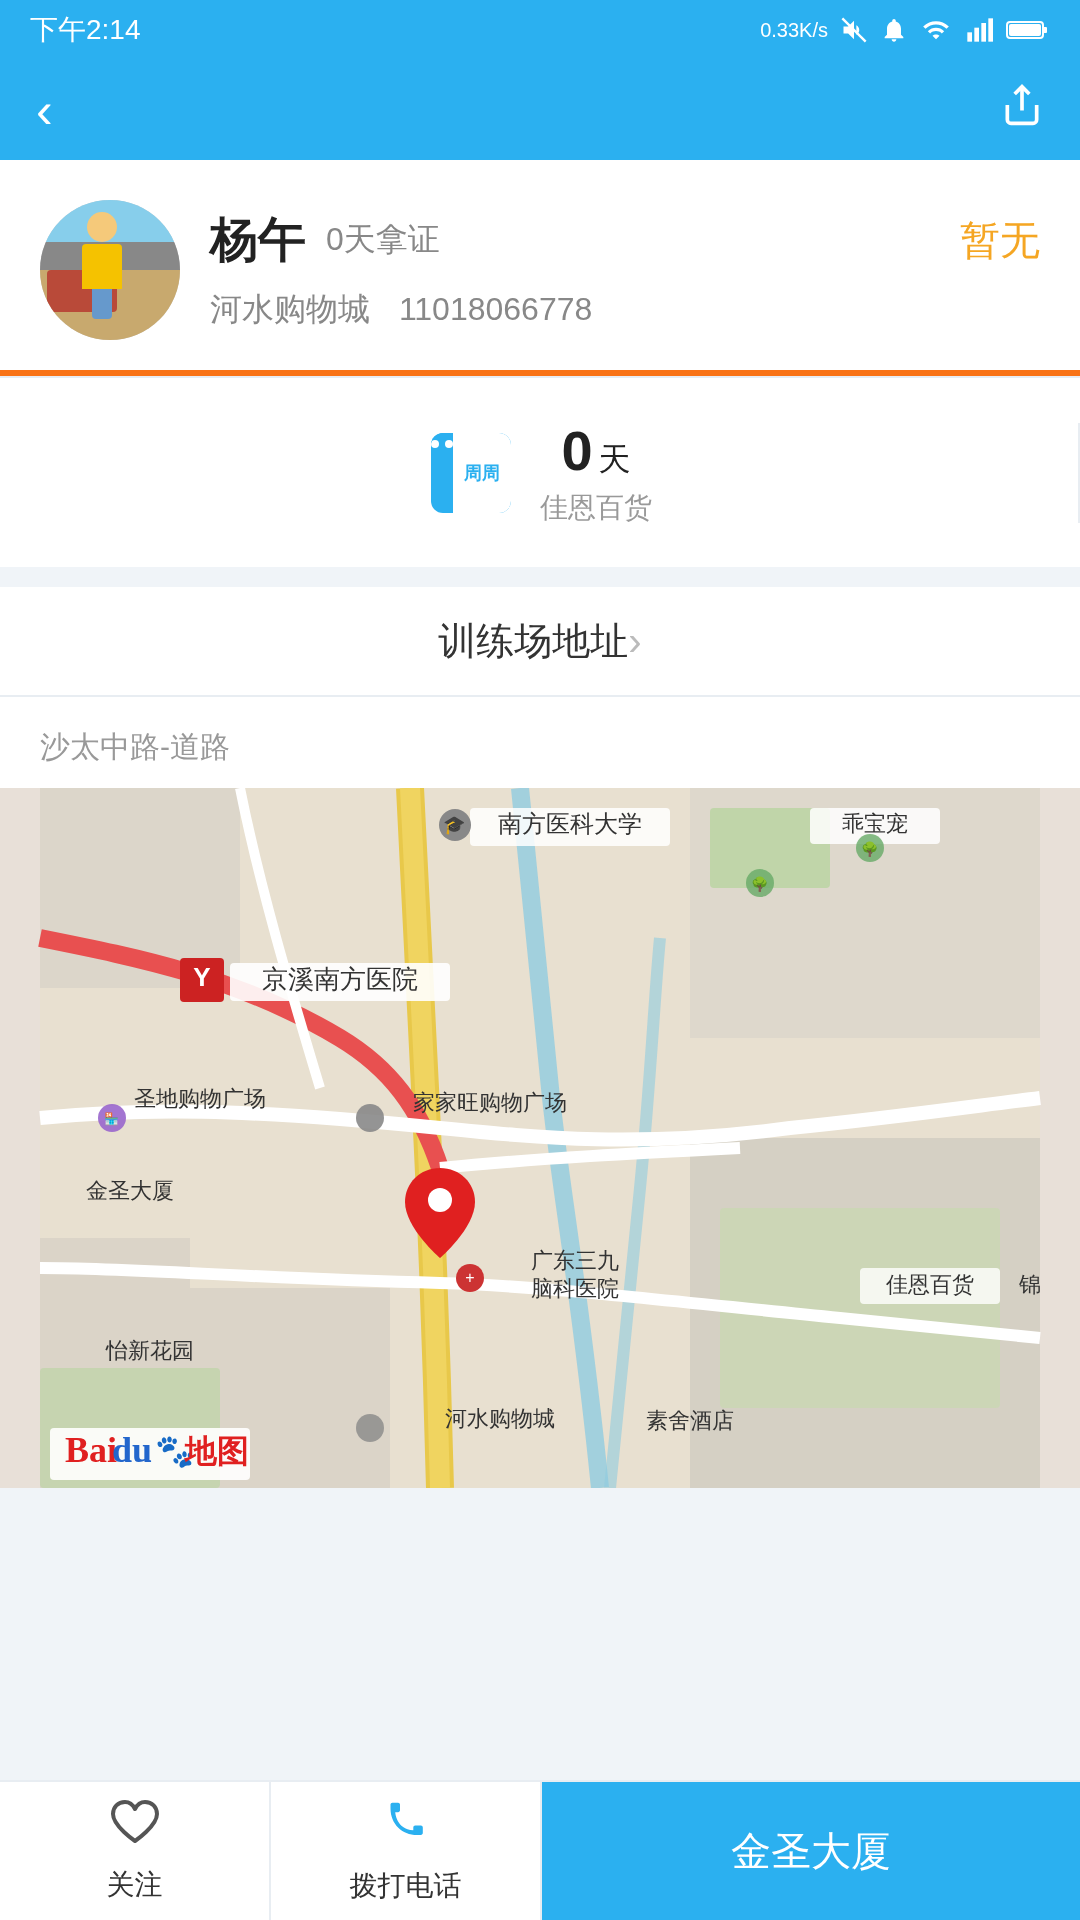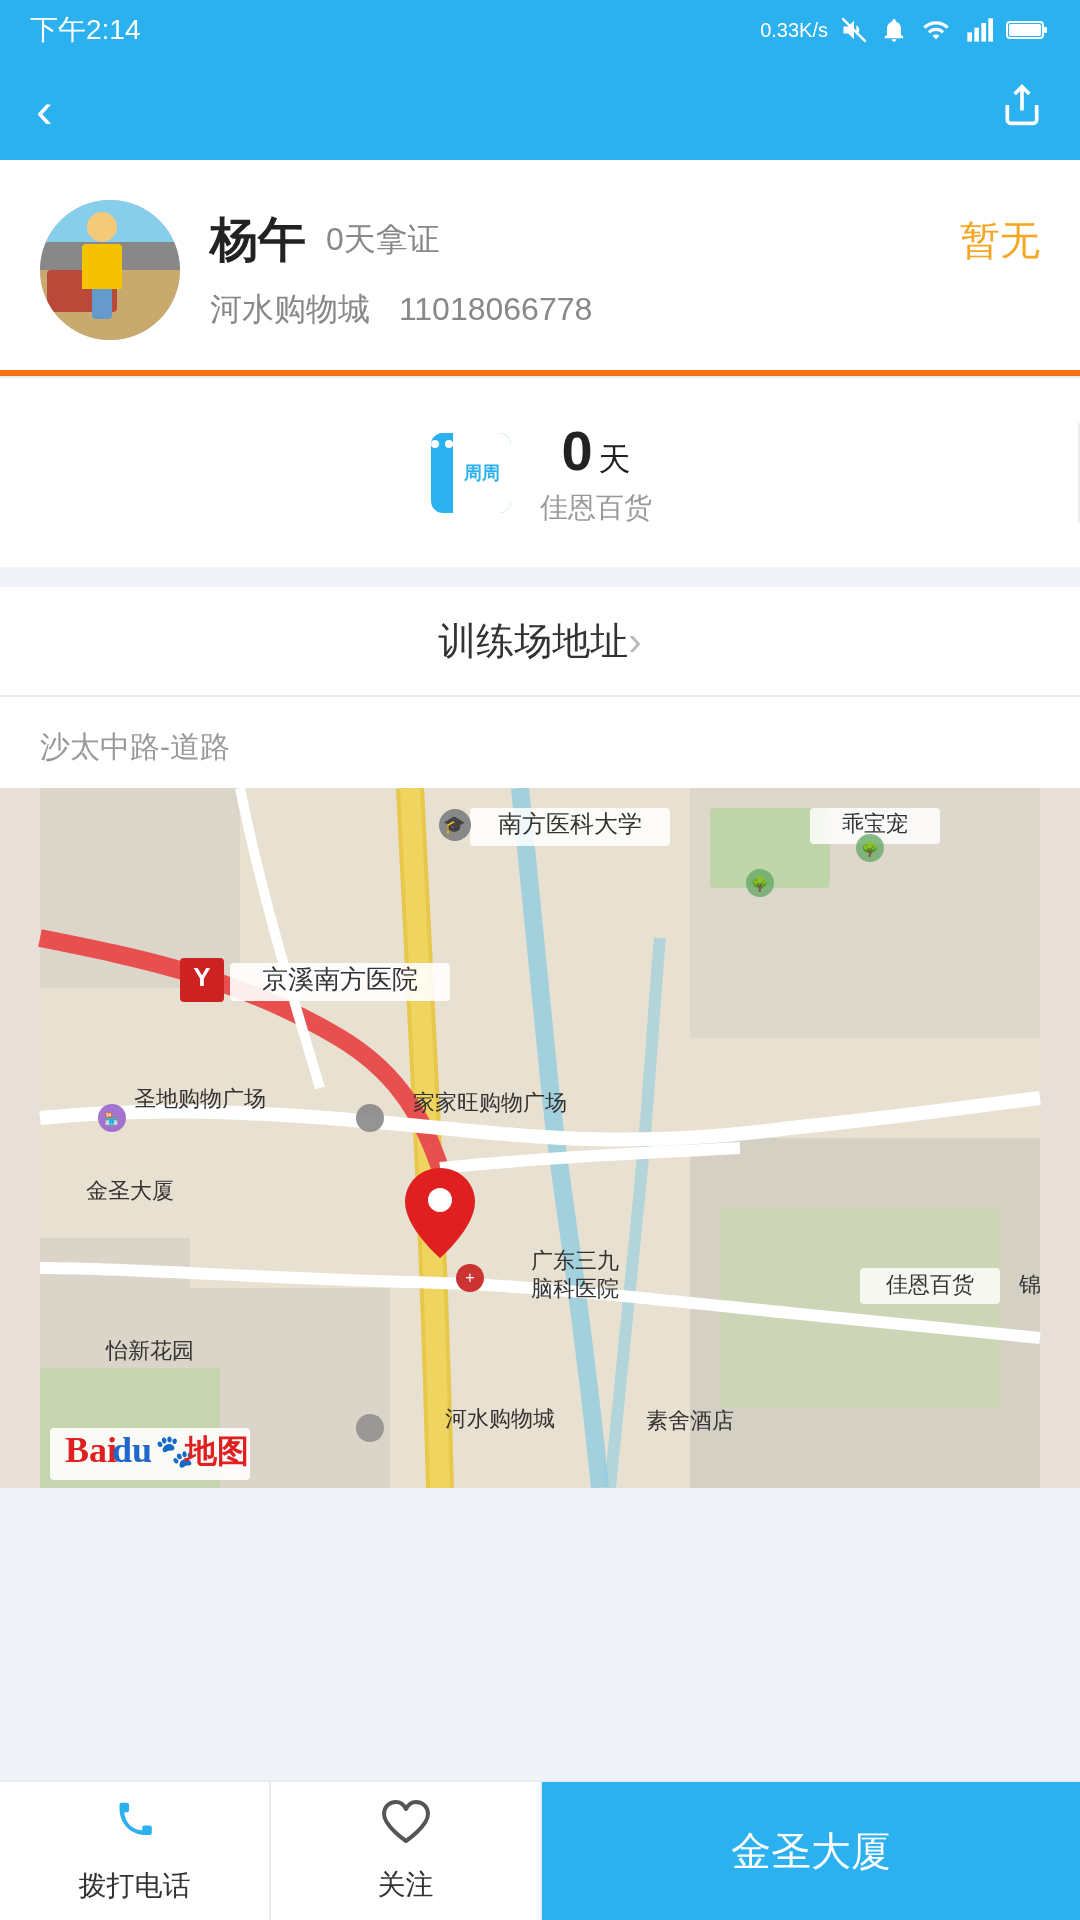--- a/index.html
+++ b/index.html
@@ -488,32 +488,32 @@
       <circle cx="720" cy="95" r="14" fill="#66aa66" opacity="0.8"></circle>
       <text x="720" y="101" text-anchor="middle" font-size="14" fill="white">🌳</text>
     </svg>
   </div>
 </div>
 
 <div class="bottom-bar">
 
   <div class="bottom-btn">
     <div class="bottom-btn-icon">
+      <svg width="52" height="48" viewBox="0 0 52 48" fill="none" stroke="#555" stroke-width="4" stroke-linecap="round" stroke-linejoin="round">
+        <path d="M26 43 C26 43 4 28 4 16 C4 9 9 4 16 4 C20 4 24 7 26 11 C28 7 32 4 36 4 C43 4 48 9 48 16 C48 28 26 43 26 43Z"></path>
+      </svg>
+    </div>
+    <span class="bottom-btn-label">关注</span>
+  </div>
+
+  <div class="bottom-btn">
+    <div class="bottom-btn-icon">
       <svg width="50" height="50" viewBox="0 0 50 50" fill="#2bb0f0">
         <path d="M10 8 C10 6.9 10.9 6 12 6 L18 6 C19.1 6 20 6.9 20 8 L20 14 C20 15.1 19.1 16 18 16 L15 16 C15 16 16 34 34 35 L34 32 C34 30.9 34.9 30 36 30 L42 30 C43.1 30 44 30.9 44 32 L44 38 C44 39.1 43.1 40 42 40 L38 40 C22 40 10 28 10 12 Z" transform="scale(0.95)"></path>
       </svg>
     </div>
     <span class="bottom-btn-label">拨打电话</span>
   </div>
 
-  <div class="bottom-btn">
-    <div class="bottom-btn-icon">
-      <svg width="52" height="48" viewBox="0 0 52 48" fill="none" stroke="#555" stroke-width="4" stroke-linecap="round" stroke-linejoin="round">
-        <path d="M26 43 C26 43 4 28 4 16 C4 9 9 4 16 4 C20 4 24 7 26 11 C28 7 32 4 36 4 C43 4 48 9 48 16 C48 28 26 43 26 43Z"></path>
-      </svg>
-    </div>
-    <span class="bottom-btn-label">关注</span>
-  </div>
-
   <div class="bottom-btn-primary">
     <span class="bottom-btn-primary-label">金圣大厦</span>
   </div>
 </div>
 
 </body></html>

